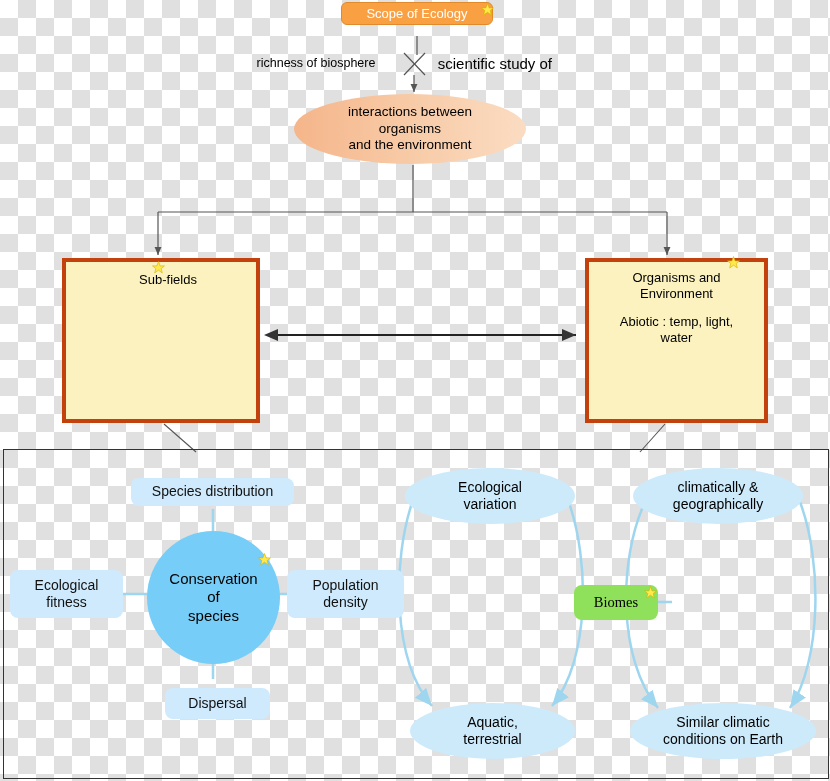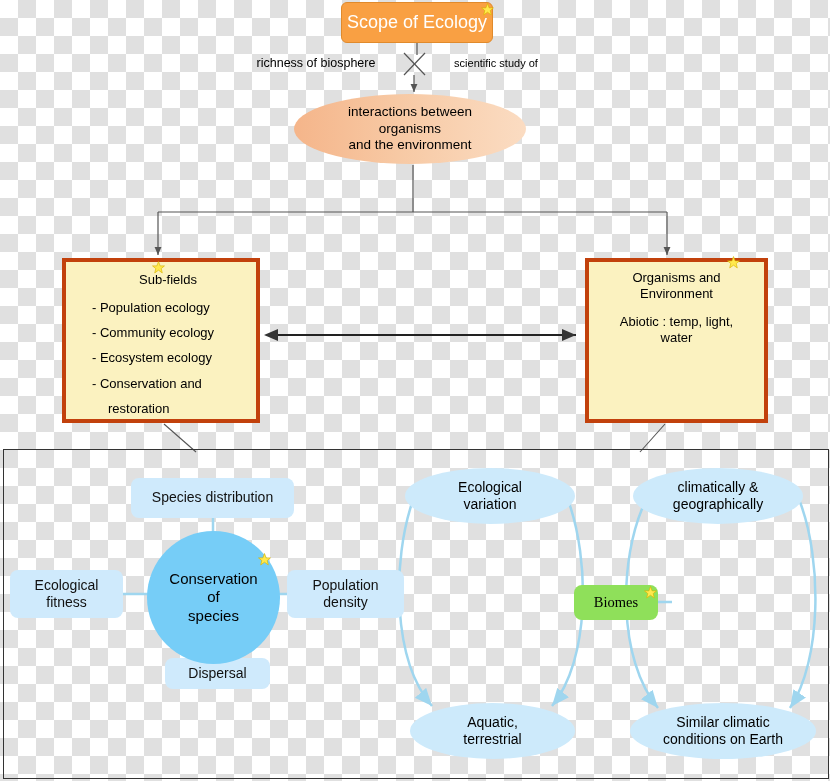--- a/index.html
+++ b/index.html
@@ -41,26 +41,26 @@
     justify-content: center;
     text-align: center;
     color: #000;
     line-height: 1.22;
   }
   .node span.lbl { display: block; }
 
   
   #title-node {
     left: 341px; top: 2px;
-    width: 152px; height: 41px;
+    width: 152px; height: 23px;
     background: #f9a043;
     border: 1px solid #e08a2c;
     border-radius: 6px;
     color: #ffffff;
-    font-size: 18px;
+    font-size: 13px;
   }
   
   #interactions-node {
     left: 294px; top: 94px;
     width: 232px; height: 70px;
     border-radius: 50%;
     background: linear-gradient(to right, #f5b58a 0%, #f7c9a4 45%, #fbdcc2 100%);
     font-size: 13.5px;
   }
   
@@ -120,24 +120,24 @@
     border: 1.5px solid #333;
     background: transparent;
   }
   
   .bluebox {
     background: #cfeafc;
     border-radius: 8px;
     font-size: 14px;
     color: #111;
   }
-  #species-distribution { left: 131px; top: 478px; width: 163px; height: 40px; }
+  #species-distribution { left: 131px; top: 478px; width: 163px; height: 28px; }
   #individual-fitness { left: 10px; top: 570px; width: 113px; height: 48px; }
   #population-density { left: 287px; top: 570px; width: 117px; height: 48px; }
-  #dispersal { left: 165px; top: 658px; width: 105px; height: 31px; justify-content: center; }
+  #dispersal { left: 165px; top: 688px; width: 105px; height: 31px; justify-content: center; }
   #biomes-node {
     left: 574px; top: 585px; width: 84px; height: 35px;
     background: #8fe05a; border-radius: 8px; font-size: 14.5px; font-family: Liberation Serif, serif;
   }
   
   #distribution-circle {
     left: 147px; top: 531px;
     width: 133px; height: 133px;
     border-radius: 50%;
     background: #76cdf7;
@@ -215,41 +215,34 @@
 <div class="node" id="title-node">
   <span class="lbl">Scope of Ecology</span>
 </div>
 <svg class="star" style="left:481px; top:3px;" viewBox="0 0 24 24">
   <polygon points="12,1 15,9 23,9 17,14 19,22 12,17 5,22 7,14 1,9 9,9" fill="#ffe94d" stroke="#d8b400" stroke-width="1.2"></polygon>
 </svg>
 
 <div class="node" style="left:236px; top:54px; width:160px; height:20px; font-size:12.5px;">
   <span class="lbl">richness of biosphere</span>
 </div>
-<div class="node" style="left:430px; top:54px; width:132px; height:20px; font-size:11px; justify-content:center;">
+<div class="node" style="left:420px; top:54px; width:132px; height:20px; font-size:15px; justify-content:flex-end;">
   <span class="lbl">scientific study of</span>
 </div>
 
 <div class="node" id="interactions-node">
   <div>
     <span class="lbl">interactions between</span>
     <span class="lbl">organisms</span>
     <span class="lbl">and the environment</span>
   </div>
 </div>
 
 <div class="node ybox" id="subfields-node">
   <div class="hdr">Sub-fields</div>
-  <ul>
-    <li>-  Population ecology</li>
-    <li>-  Community ecology</li>
-    <li>-  Ecosystem ecology</li>
-    <li>-  Conservation and</li>
-    <li style="margin-left:16px; text-indent:0; padding-left:0;">restoration</li>
-  </ul>
 </div>
 <svg class="star" style="left:152px; top:261px;" viewBox="0 0 24 24">
   <polygon points="12,1 15,9 23,9 17,14 19,22 12,17 5,22 7,14 1,9 9,9" fill="#ffe94d" stroke="#d8b400" stroke-width="1.2"></polygon>
 </svg>
 
 <div class="node ybox" id="organisms-node">
   <div class="hdr">
     <span class="lbl">Organisms and</span>
     <span class="lbl">Environment</span>
   </div>

